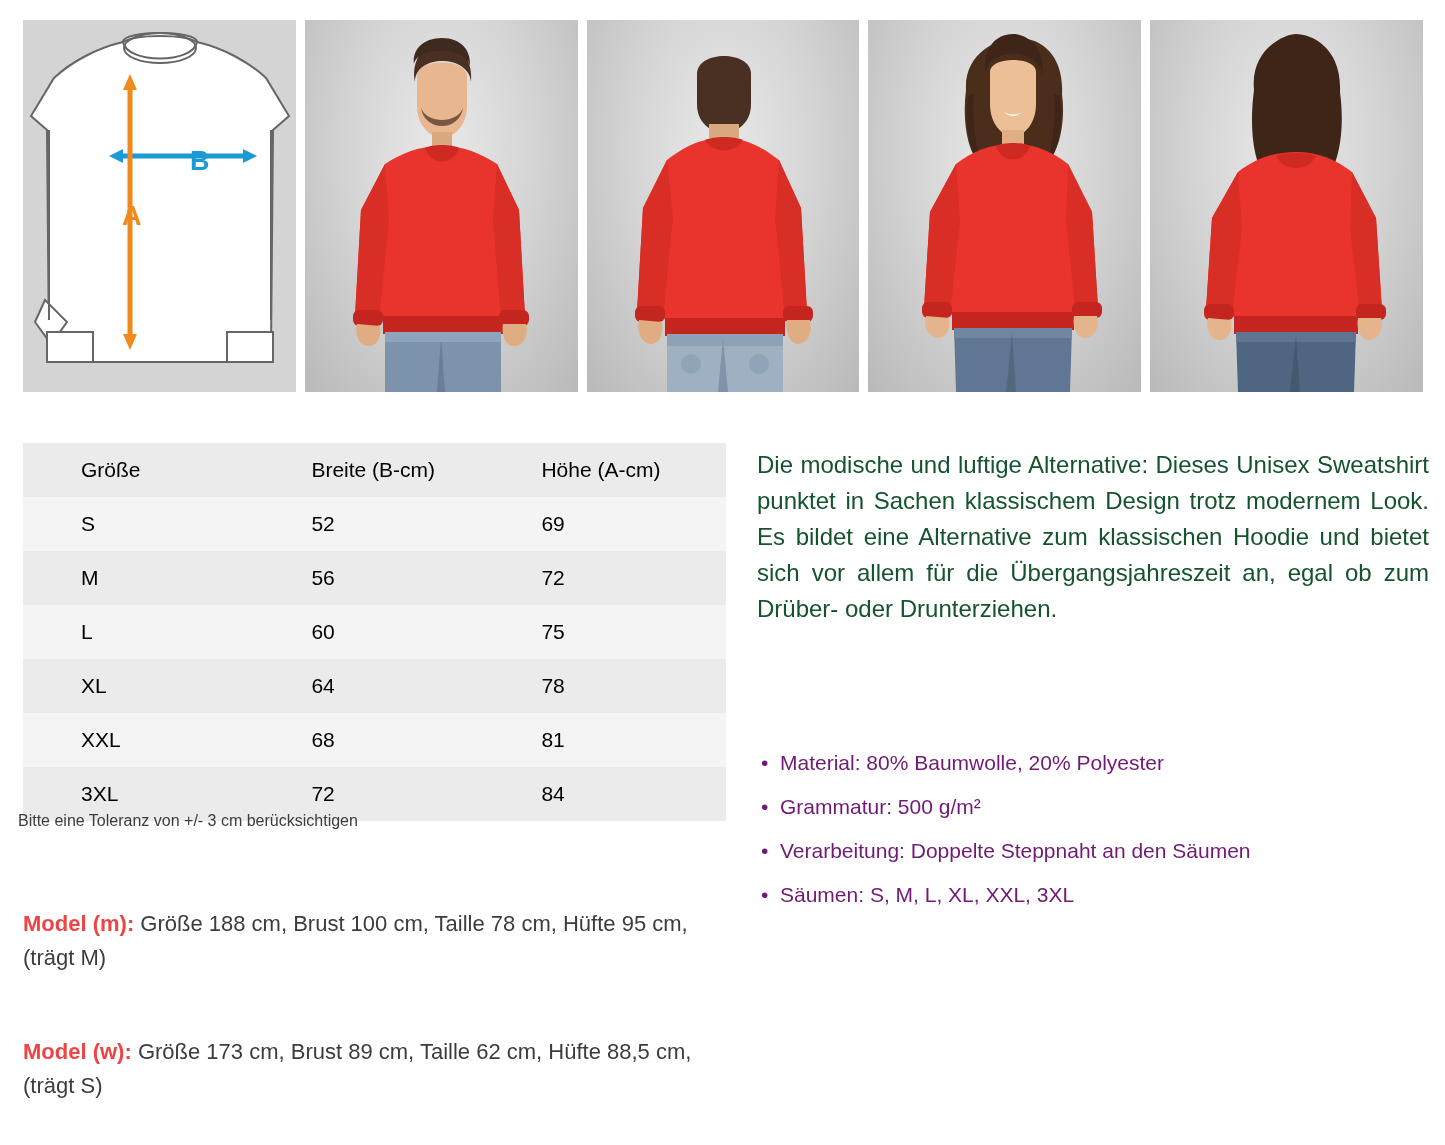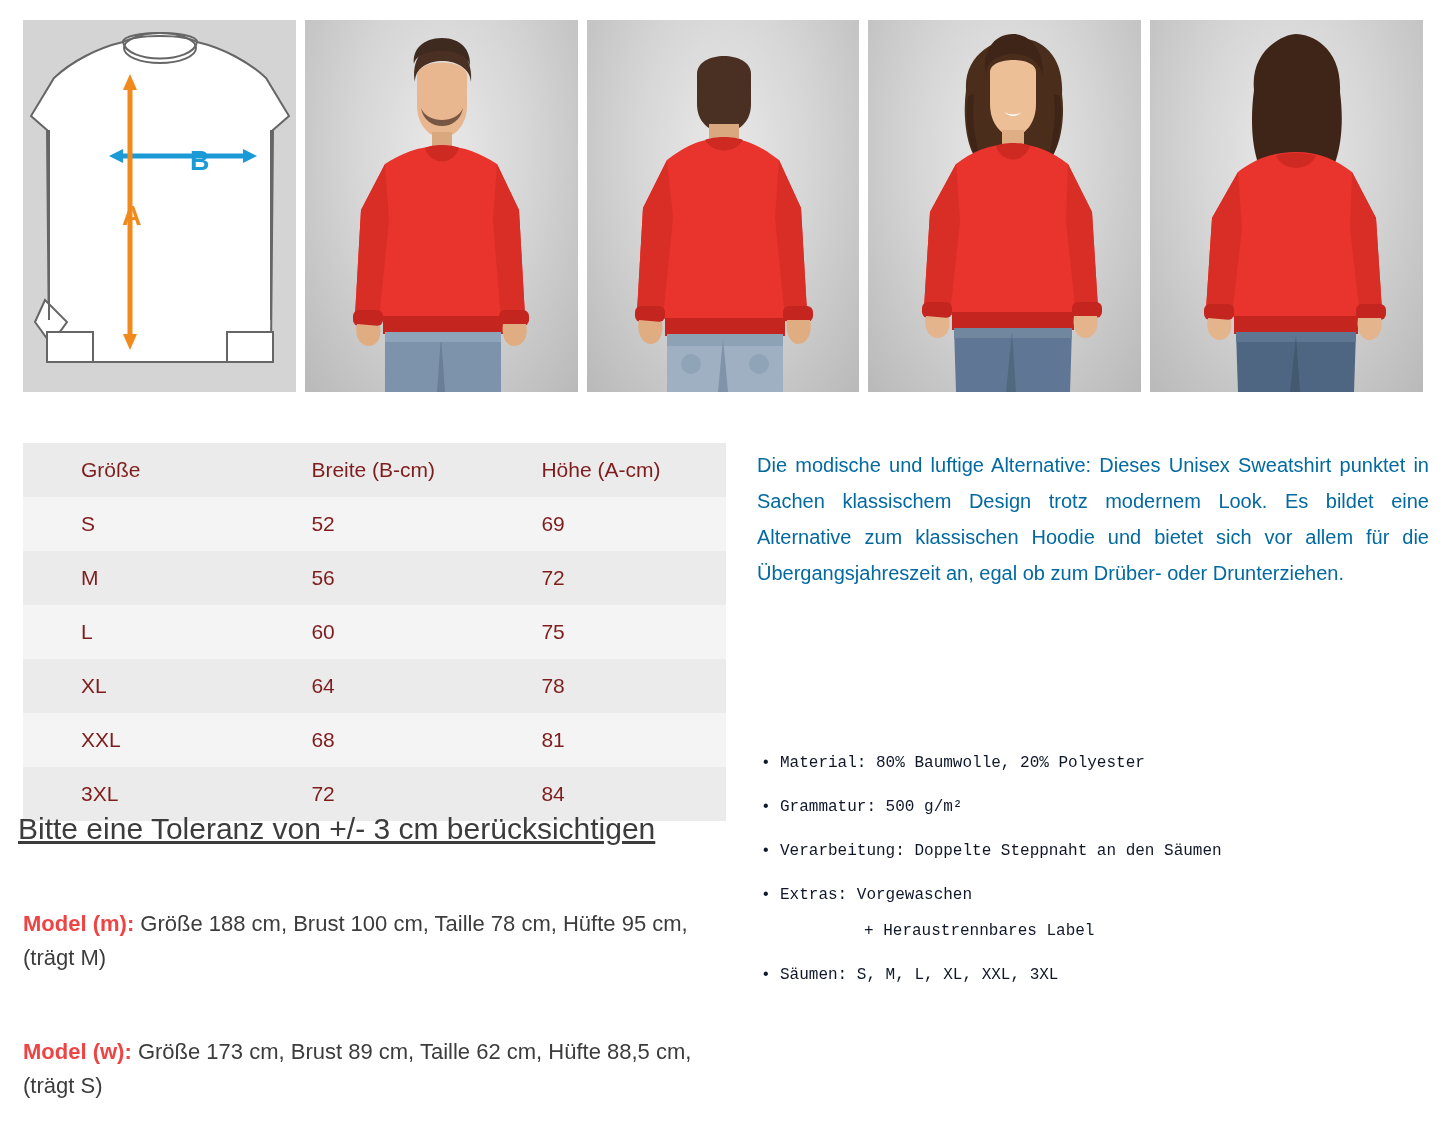--- a/index.html
+++ b/index.html
@@ -54,21 +54,21 @@
   }
 
   
   .size-table {
     position: absolute;
     left: 23px;
     top: 443px;
     width: 703px;
     border-collapse: collapse;
     font-size: 21px;
-    color: #7f1d1d;
+    color: #000000;
   }
   .size-table th,
   .size-table td {
     text-align: left;
     font-weight: normal;
     padding: 15px 0 15px 0;
     height: 22px;
   }
   .size-table th:nth-child(1),
   .size-table td:nth-child(1) { width: 250px; padding-left: 58px; }
@@ -77,56 +77,54 @@
   .size-table th:nth-child(3),
   .size-table td:nth-child(3) { width: 200px; }
   .size-table thead tr { background: #ebebeb; }
   .size-table tbody tr:nth-child(odd) { background: #f4f4f4; }
   .size-table tbody tr:nth-child(even) { background: #ebebeb; }
 
   .tolerance-note {
     position: absolute;
     left: 18px;
     top: 812px;
-    font-size: 30px;
+    font-size: 16px;
     color: #3c3c3c;
-    text-decoration: underline;
   }
 
   .model-line {
     position: absolute;
     font-size: 22px;
     color: #3c3c3c;
     line-height: 34px;
     width: 700px;
   }
   .model-line b { color: #ef4444; }
   .model-m { left: 23px; top: 907px; }
   .model-w { left: 23px; top: 1035px; }
 
   
   .desc {
     position: absolute;
     left: 757px;
     top: 447px;
     width: 672px;
-    font-size: 20px;
+    font-size: 24px;
     line-height: 36px;
-    color: #0369a1;
+    color: #14532d;
     text-align: justify;
   }
   .bullets {
     position: absolute;
     left: 757px;
     top: 745px;
     width: 680px;
-    font-size: 16px;
+    font-size: 21px;
     line-height: 36px;
-    color: #0f172a;
-    font-family: Liberation Mono, monospace;
+    color: #701a75;
   }
   .bullets ul {
     margin: 0;
     padding: 0;
     list-style: none;
   }
   .bullets li {
     position: relative;
     padding-left: 23px;
     margin: 0 0 8px 0;
@@ -354,20 +352,16 @@
     <li>
       <span>Material: 80% Baumwolle, 20% Polyester</span>
     </li>
     <li>
       <span>Grammatur: 500 g/m²</span>
     </li>
     <li>
       <span>Verarbeitung: Doppelte Steppnaht an den Säumen</span>
     </li>
     <li>
-      <span>Extras: Vorgewaschen</span>
-      <span class="sub-line2">+ Heraustrennbares Label</span>
-    </li>
-    <li>
       <span>Säumen:  S, M, L, XL, XXL, 3XL</span>
     </li>
   </ul>
 </div>
 
 </body></html>

